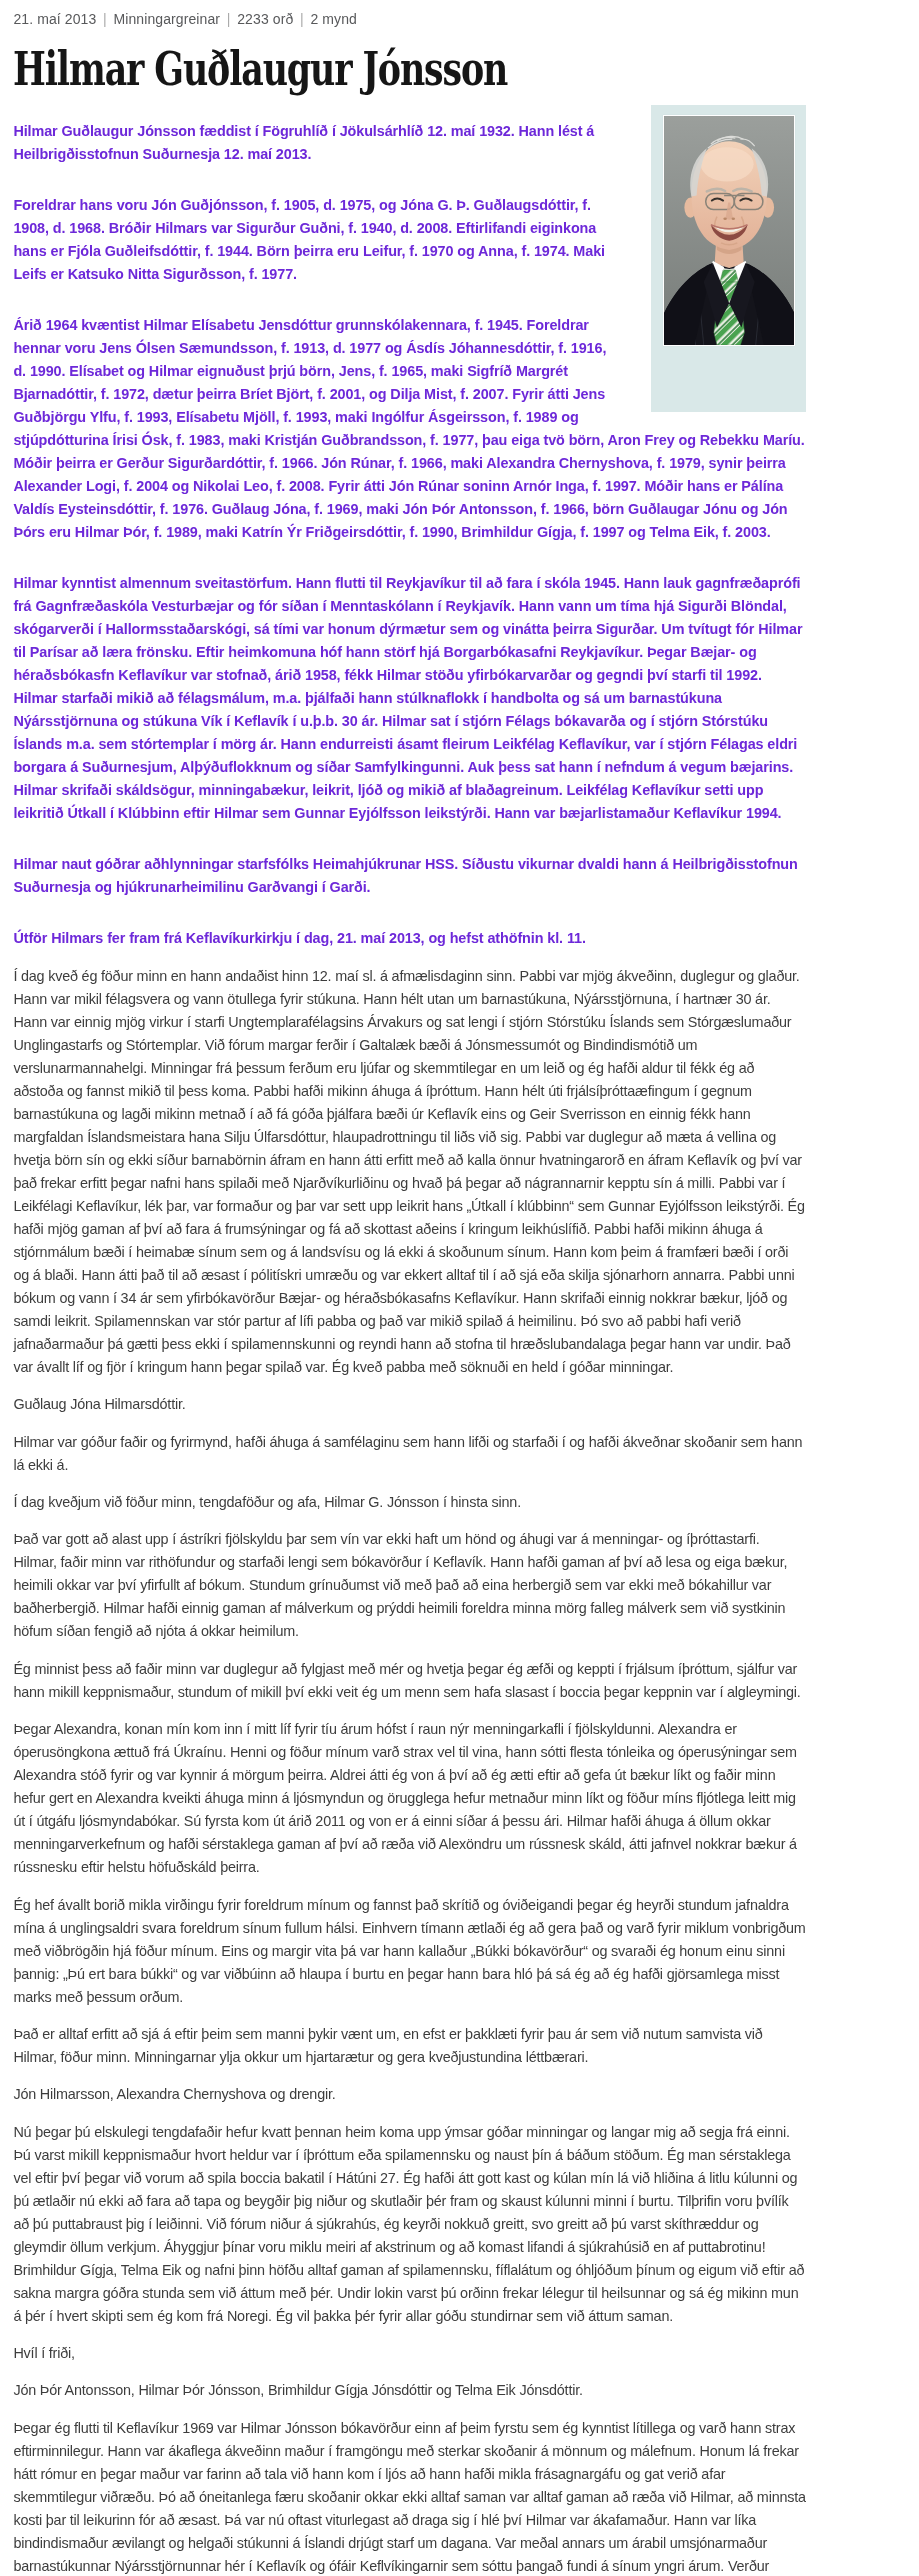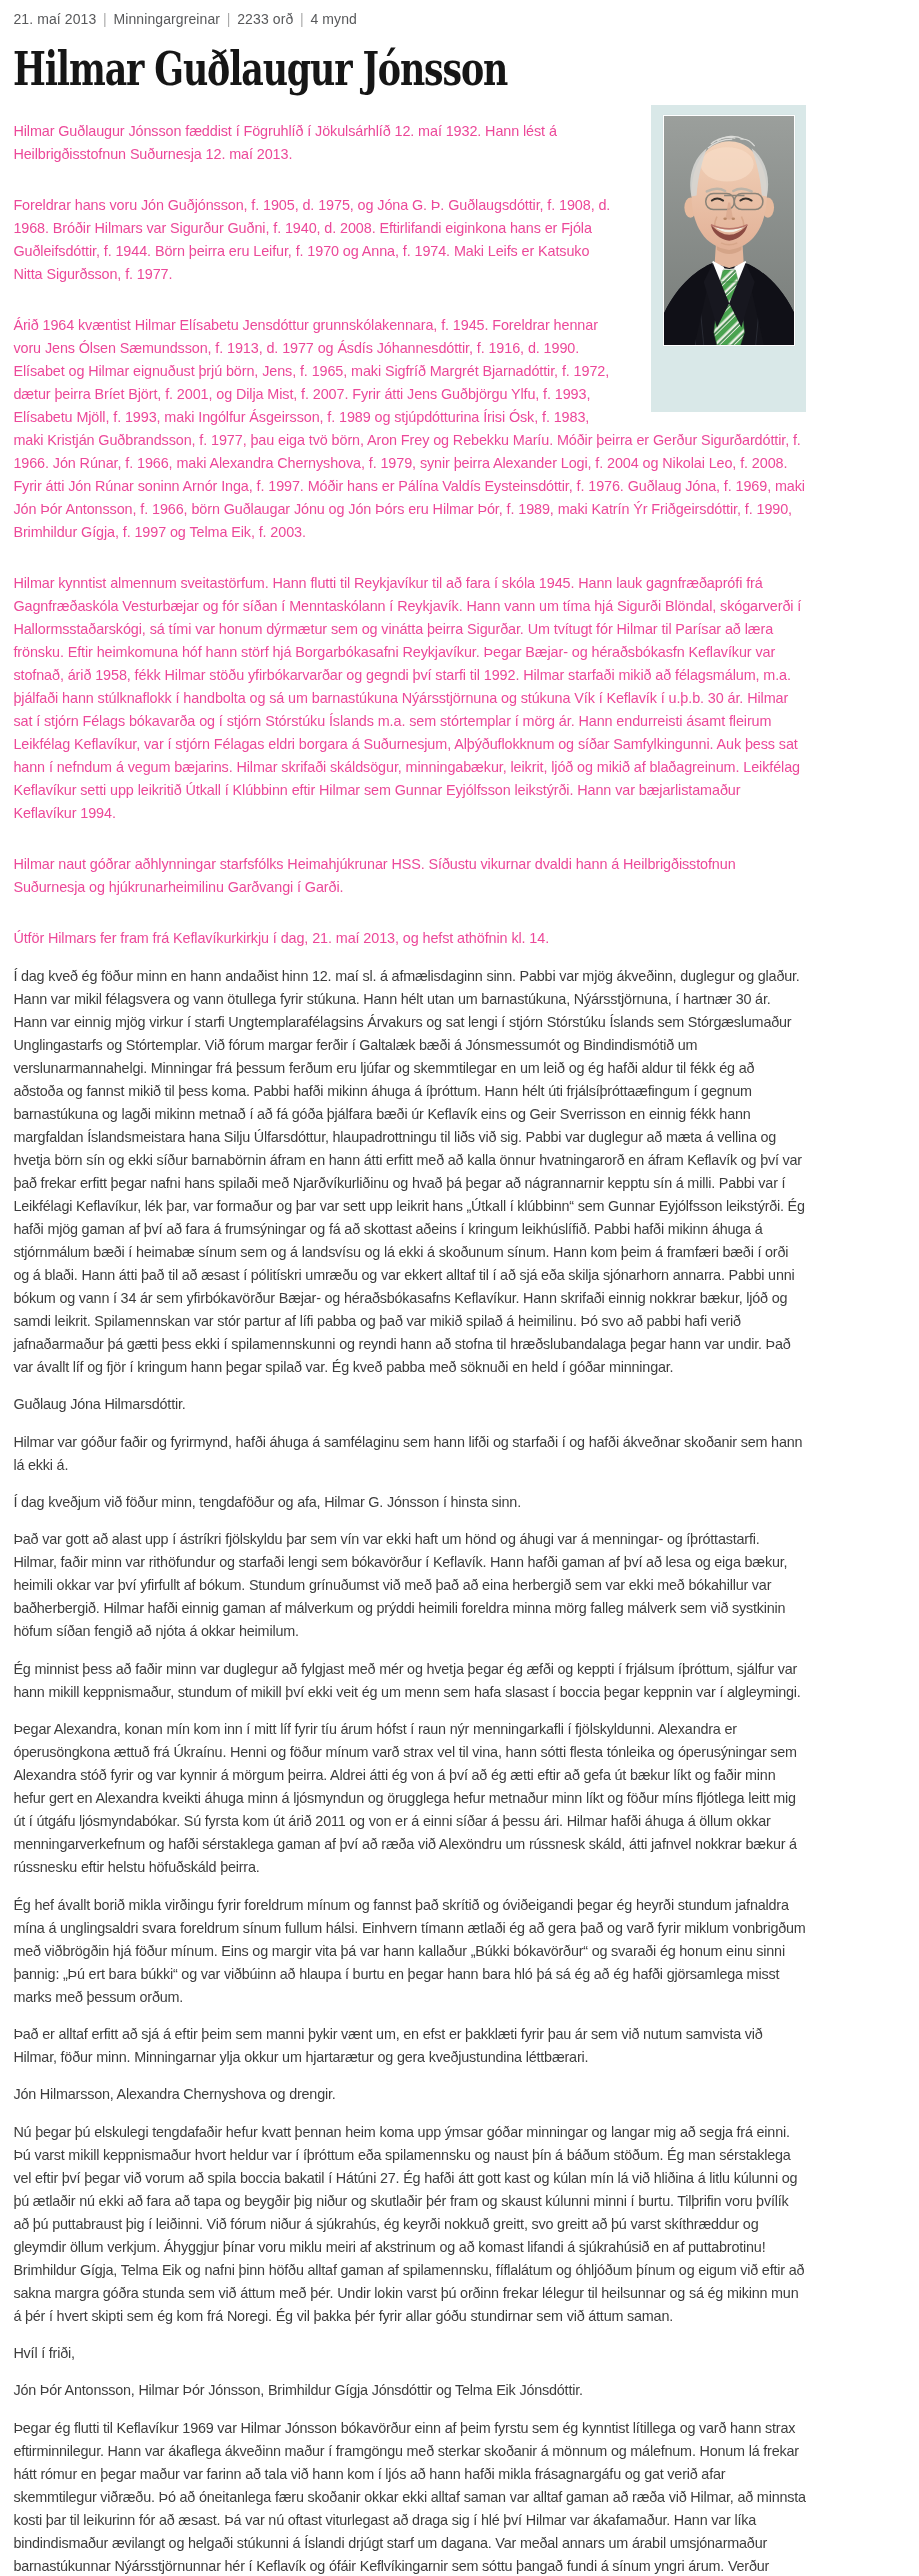--- a/index.html
+++ b/index.html
@@ -8,36 +8,36 @@
   header.meta{font-size:14px;line-height:20.6px;color:var(--meta,#58595b);letter-spacing:0.1px;}
   header.meta .sep{color:#ababab;margin:0 6.7px;}
   header.meta .cat{color:var(--meta,#58595b);cursor:pointer;}
   h1.title{
     font-family:"DejaVu Serif",serif;font-weight:700;color:var(--heading,#161616);
     font-size:47px;line-height:1.0;margin:15.5px 0 0 0;
     transform:scaleX(0.74);transform-origin:left center;letter-spacing:-1.5px;white-space:nowrap;
   }
   section.article{margin-top:23px;width:793px;color:var(--text,#3d3d3d);}
   section.article p{font-size:14.4px;line-height:23px;letter-spacing:-0.2px;margin:0 0 14.4px 0;}
-  section.article p.lead{font-weight:400;color:#ec4899;letter-spacing:-0.1px;margin-top:28px;}
+  section.article p.lead{font-weight:700;color:#6d28d9;letter-spacing:-0.1px;margin-top:28px;}
   section.article p.signature{}
   figure.photo-frame{
     float:right;width:155px;height:307px;margin:-15.5px 0 17.5px 33px;
     background:var(--frame,#d9e8e8);padding:10.3px 11.3px;box-sizing:border-box;
   }
   .photo{width:100%;height:231px;border:1.5px solid #ffffff;box-sizing:border-box;background:#8a8f8c;box-shadow:0 0 0.5px rgba(120,130,130,.8);}
   .photo svg{display:block;width:100%;height:100%;}
 </style>
 </head>
 <body>
 
 <div class="page">
 
   <header class="meta">
-    <span>21. maí 2013</span><span class="sep">|</span><span class="cat">Minningargreinar</span><span class="sep">|</span><span>2233 orð</span><span class="sep">|</span><span>4 mynd</span>
+    <span>21. maí 2013</span><span class="sep">|</span><span class="cat">Minningargreinar</span><span class="sep">|</span><span>2233 orð</span><span class="sep">|</span><span>2 mynd</span>
   </header>
 
   <h1 class="title">Hilmar Guðlaugur Jónsson</h1>
 
   <section class="article" id="article">
     <figure class="photo-frame">
       <div class="photo">
 
         <svg viewBox="0 0 256 455" preserveAspectRatio="none" aria-hidden="true">
           <defs>
@@ -126,21 +126,21 @@
           <path d="M112,252 Q128,260 144,252" stroke="#d2a183" stroke-width="3" fill="none" opacity="0.7"></path>
         </svg>
       </div>
     </figure>
 
   <p class="lead">Hilmar Guðlaugur Jónsson fæddist í Fögruhlíð í Jökulsárhlíð 12. maí 1932. Hann lést á Heilbrigðisstofnun Suðurnesja 12. maí 2013.</p>
       <p class="lead">Foreldrar hans voru Jón Guðjónsson, f. 1905, d. 1975, og Jóna G. Þ. Guðlaugsdóttir, f. 1908, d. 1968. Bróðir Hilmars var Sigurður Guðni, f. 1940, d. 2008. Eftirlifandi eiginkona hans er Fjóla Guðleifsdóttir, f. 1944. Börn þeirra eru Leifur, f. 1970 og Anna, f. 1974. Maki Leifs er Katsuko Nitta Sigurðsson, f. 1977.</p>
       <p class="lead">Árið 1964 kvæntist Hilmar Elísabetu Jensdóttur grunnskólakennara, f. 1945. Foreldrar hennar voru Jens Ólsen Sæmundsson, f. 1913, d. 1977 og Ásdís Jóhannesdóttir, f. 1916, d. 1990. Elísabet og Hilmar eignuðust þrjú börn, Jens, f. 1965, maki Sigfríð Margrét Bjarnadóttir, f. 1972, dætur þeirra Bríet Björt, f. 2001, og Dilja Mist, f. 2007. Fyrir átti Jens Guðbjörgu Ylfu, f. 1993, Elísabetu Mjöll, f. 1993, maki Ingólfur Ásgeirsson, f. 1989 og stjúpdótturina Írisi Ósk, f. 1983, maki Kristján Guðbrandsson, f. 1977, þau eiga tvö börn, Aron Frey og Rebekku Maríu. Móðir þeirra er Gerður Sigurðardóttir, f. 1966. Jón Rúnar, f. 1966, maki Alexandra Chernyshova, f. 1979, synir þeirra Alexander Logi, f. 2004 og Nikolai Leo, f. 2008. Fyrir átti Jón Rúnar soninn Arnór Inga, f. 1997. Móðir hans er Pálína Valdís Eysteinsdóttir, f. 1976. Guðlaug Jóna, f. 1969, maki Jón Þór Antonsson, f. 1966, börn Guðlaugar Jónu og Jón Þórs eru Hilmar Þór, f. 1989, maki Katrín Ýr Friðgeirsdóttir, f. 1990, Brimhildur Gígja, f. 1997 og Telma Eik, f. 2003.</p>
       <p class="lead">Hilmar kynntist almennum sveitastörfum. Hann flutti til Reykjavíkur til að fara í skóla 1945. Hann lauk gagnfræðaprófi frá Gagnfræðaskóla Vesturbæjar og fór síðan í Menntaskólann í Reykjavík. Hann vann um tíma hjá Sigurði Blöndal, skógarverði í Hallormsstaðarskógi, sá tími var honum dýrmætur sem og vinátta þeirra Sigurðar. Um tvítugt fór Hilmar til Parísar að læra frönsku. Eftir heimkomuna hóf hann störf hjá Borgarbókasafni Reykjavíkur. Þegar Bæjar- og héraðsbókasfn Keflavíkur var stofnað, árið 1958, fékk Hilmar stöðu yfirbókarvarðar og gegndi því starfi til 1992. Hilmar starfaði mikið að félagsmálum, m.a. þjálfaði hann stúlknaflokk í handbolta og sá um barnastúkuna Nýársstjörnuna og stúkuna Vík í Keflavík í u.þ.b. 30 ár. Hilmar sat í stjórn Félags bókavarða og í stjórn Stórstúku Íslands m.a. sem stórtemplar í mörg ár. Hann endurreisti ásamt fleirum Leikfélag Keflavíkur, var í stjórn Félagas eldri borgara á Suðurnesjum, Alþýðuflokknum og síðar Samfylkingunni. Auk þess sat hann í nefndum á vegum bæjarins. Hilmar skrifaði skáldsögur, minningabækur, leikrit, ljóð og mikið af blaðagreinum. Leikfélag Keflavíkur setti upp leikritið Útkall í Klúbbinn eftir Hilmar sem Gunnar Eyjólfsson leikstýrði. Hann var bæjarlistamaður Keflavíkur 1994.</p>
       <p class="lead">Hilmar naut góðrar aðhlynningar starfsfólks Heimahjúkrunar HSS. Síðustu vikurnar dvaldi hann á Heilbrigðisstofnun Suðurnesja og hjúkrunarheimilinu Garðvangi í Garði.</p>
-      <p class="lead">Útför Hilmars fer fram frá Keflavíkurkirkju í dag, 21. maí 2013, og hefst athöfnin kl. 14.</p>
+      <p class="lead">Útför Hilmars fer fram frá Keflavíkurkirkju í dag, 21. maí 2013, og hefst athöfnin kl. 11.</p>
       <p class="body">Í dag kveð ég föður minn en hann andaðist hinn 12. maí sl. á afmælisdaginn sinn. Pabbi var mjög ákveðinn, duglegur og glaður. Hann var mikil félagsvera og vann ötullega fyrir stúkuna. Hann hélt utan um barnastúkuna, Nýársstjörnuna, í hartnær 30 ár. Hann var einnig mjög virkur í starfi Ungtemplarafélagsins Árvakurs og sat lengi í stjórn Stórstúku Íslands sem Stórgæslumaður Unglingastarfs og Stórtemplar. Við fórum margar ferðir í Galtalæk bæði á Jónsmessumót og Bindindismótið um verslunarmannahelgi. Minningar frá þessum ferðum eru ljúfar og skemmtilegar en um leið og ég hafði aldur til fékk ég að aðstoða og fannst mikið til þess koma. Pabbi hafði mikinn áhuga á íþróttum. Hann hélt úti frjálsíþróttaæfingum í gegnum barnastúkuna og lagði mikinn metnað í að fá góða þjálfara bæði úr Keflavík eins og Geir Sverrisson en einnig fékk hann margfaldan Íslandsmeistara hana Silju Úlfarsdóttur, hlaupadrottningu til liðs við sig. Pabbi var duglegur að mæta á vellina og hvetja börn sín og ekki síður barnabörnin áfram en hann átti erfitt með að kalla önnur hvatningarorð en áfram Keflavík og því var það frekar erfitt þegar nafni hans spilaði með Njarðvíkurliðinu og hvað þá þegar að nágrannarnir kepptu sín á milli. Pabbi var í Leikfélagi Keflavíkur, lék þar, var formaður og þar var sett upp leikrit hans „Útkall í klúbbinn“ sem Gunnar Eyjólfsson leikstýrði. Ég hafði mjög gaman af því að fara á frumsýningar og fá að skottast aðeins í kringum leikhúslífið. Pabbi hafði mikinn áhuga á stjórnmálum bæði í heimabæ sínum sem og á landsvísu og lá ekki á skoðunum sínum. Hann kom þeim á framfæri bæði í orði og á blaði. Hann átti það til að æsast í pólitískri umræðu og var ekkert alltaf til í að sjá eða skilja sjónarhorn annarra. Pabbi unni bókum og vann í 34 ár sem yfirbókavörður Bæjar- og héraðsbókasafns Keflavíkur. Hann skrifaði einnig nokkrar bækur, ljóð og samdi leikrit. Spilamennskan var stór partur af lífi pabba og það var mikið spilað á heimilinu. Þó svo að pabbi hafi verið jafnaðarmaður þá gætti þess ekki í spilamennskunni og reyndi hann að stofna til hræðslubandalaga þegar hann var undir. Það var ávallt líf og fjör í kringum hann þegar spilað var. Ég kveð pabba með söknuði en held í góðar minningar.</p>
       <p class="signature">Guðlaug Jóna Hilmarsdóttir.</p>
       <p class="body">Hilmar var góður faðir og fyrirmynd, hafði áhuga á samfélaginu sem hann lifði og starfaði í og hafði ákveðnar skoðanir sem hann lá ekki á.</p>
       <p class="body">Í dag kveðjum við föður minn, tengdaföður og afa, Hilmar G. Jónsson í hinsta sinn.</p>
       <p class="body">Það var gott að alast upp í ástríkri fjölskyldu þar sem vín var ekki haft um hönd og áhugi var á menningar- og íþróttastarfi. Hilmar, faðir minn var rithöfundur og starfaði lengi sem bókavörður í Keflavík. Hann hafði gaman af því að lesa og eiga bækur, heimili okkar var því yfirfullt af bókum. Stundum grínuðumst við með það að eina herbergið sem var ekki með bókahillur var baðherbergið. Hilmar hafði einnig gaman af málverkum og prýddi heimili foreldra minna mörg falleg málverk sem við systkinin höfum síðan fengið að njóta á okkar heimilum.</p>
       <p class="body">Ég minnist þess að faðir minn var duglegur að fylgjast með mér og hvetja þegar ég æfði og keppti í frjálsum íþróttum, sjálfur var hann mikill keppnismaður, stundum of mikill því ekki veit ég um menn sem hafa slasast í boccia þegar keppnin var í algleymingi.</p>
       <p class="body">Þegar Alexandra, konan mín kom inn í mitt líf fyrir tíu árum hófst í raun nýr menningarkafli í fjölskyldunni. Alexandra er óperusöngkona ættuð frá Úkraínu. Henni og föður mínum varð strax vel til vina, hann sótti flesta tónleika og óperusýningar sem Alexandra stóð fyrir og var kynnir á mörgum þeirra. Aldrei átti ég von á því að ég ætti eftir að gefa út bækur líkt og faðir minn hefur gert en Alexandra kveikti áhuga minn á ljósmyndun og örugglega hefur metnaður minn líkt og föður míns fljótlega leitt mig út í útgáfu ljósmyndabókar. Sú fyrsta kom út árið 2011 og von er á einni síðar á þessu ári. Hilmar hafði áhuga á öllum okkar menningarverkefnum og hafði sérstaklega gaman af því að ræða við Alexöndru um rússnesk skáld, átti jafnvel nokkrar bækur á rússnesku eftir helstu höfuðskáld þeirra.</p>
       <p class="body">Ég hef ávallt borið mikla virðingu fyrir foreldrum mínum og fannst það skrítið og óviðeigandi þegar ég heyrði stundum jafnaldra mína á unglingsaldri svara foreldrum sínum fullum hálsi. Einhvern tímann ætlaði ég að gera það og varð fyrir miklum vonbrigðum með viðbrögðin hjá föður mínum. Eins og margir vita þá var hann kallaður „Búkki bókavörður“ og svaraði ég honum einu sinni þannig: „Þú ert bara búkki“ og var viðbúinn að hlaupa í burtu en þegar hann bara hló þá sá ég að ég hafði gjörsamlega misst marks með þessum orðum.</p>
       <p class="body">Það er alltaf erfitt að sjá á eftir þeim sem manni þykir vænt um, en efst er þakklæti fyrir þau ár sem við nutum samvista við Hilmar, föður minn. Minningarnar ylja okkur um hjartarætur og gera kveðjustundina léttbærari.</p>
       <p class="signature">Jón Hilmarsson, Alexandra Chernyshova og drengir.</p>

